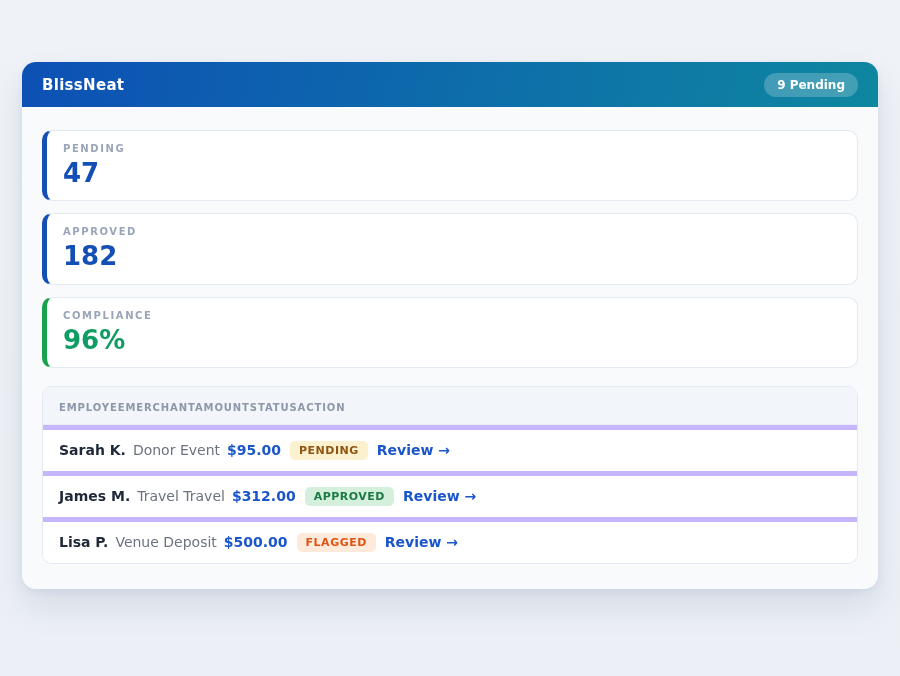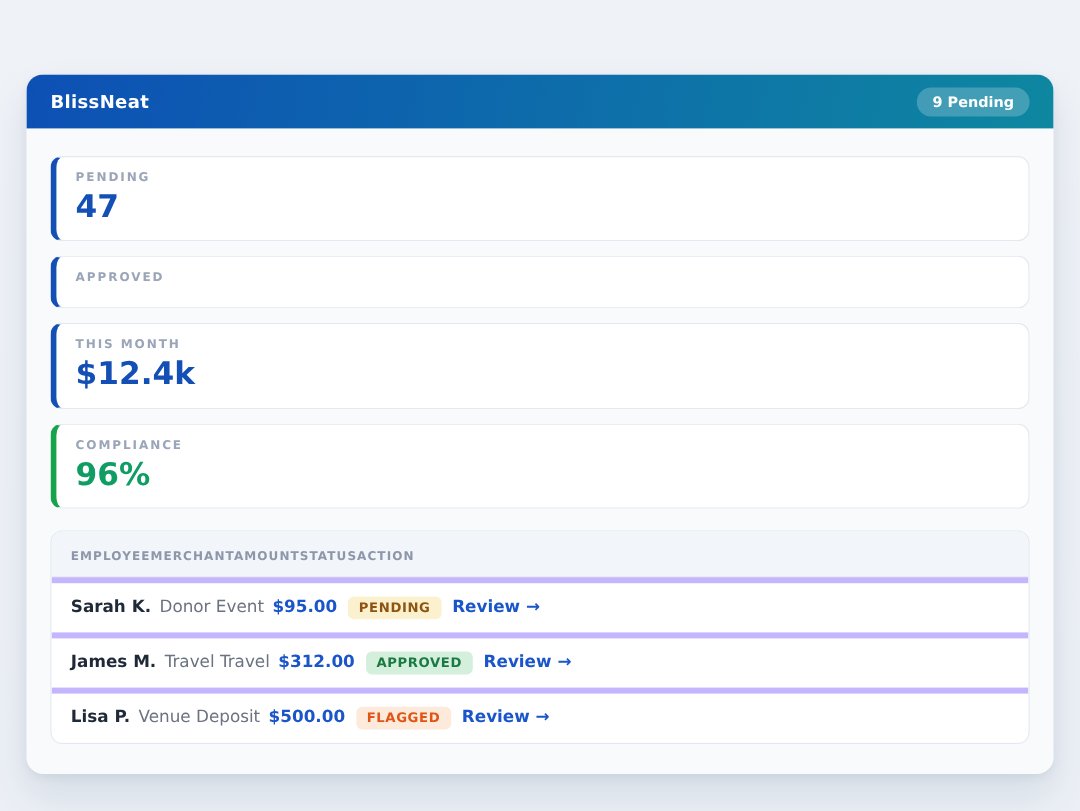--- a/index.html
+++ b/index.html
@@ -70,24 +70,21 @@
 
   <div class="app-body">
 
     <div class="stats">
       <div class="stat-card" style="border-left-color: rgb(19, 79, 180);">
         <span class="stat-label">PENDING</span>
         <span class="stat-value" style="color: rgb(19, 79, 180);">47</span>
       </div>
       <div class="stat-card" style="border-left-color: rgb(19, 79, 180);">
         <span class="stat-label">APPROVED</span>
-      </div>
-      <div class="stat-card" style="border-left-color: rgb(19, 79, 180);">
-        <span class="stat-label">THIS MONTH</span>
-        <span class="stat-value" style="color: rgb(19, 79, 180);">$12.4k</span>
+        <span class="stat-value" style="color: rgb(19, 79, 180);">182</span>
       </div>
       <div class="stat-card" style="border-left-color: rgb(22, 163, 74);">
         <span class="stat-label">COMPLIANCE</span>
         <span class="stat-value" style="color: rgb(15, 157, 100);">96%</span>
       </div>
     </div>
 
     <div class="table-wrap">
       <div class="table-head">
         <span>EMPLOYEE</span><span>MERCHANT</span><span>AMOUNT</span><span>STATUS</span><span>ACTION</span>

